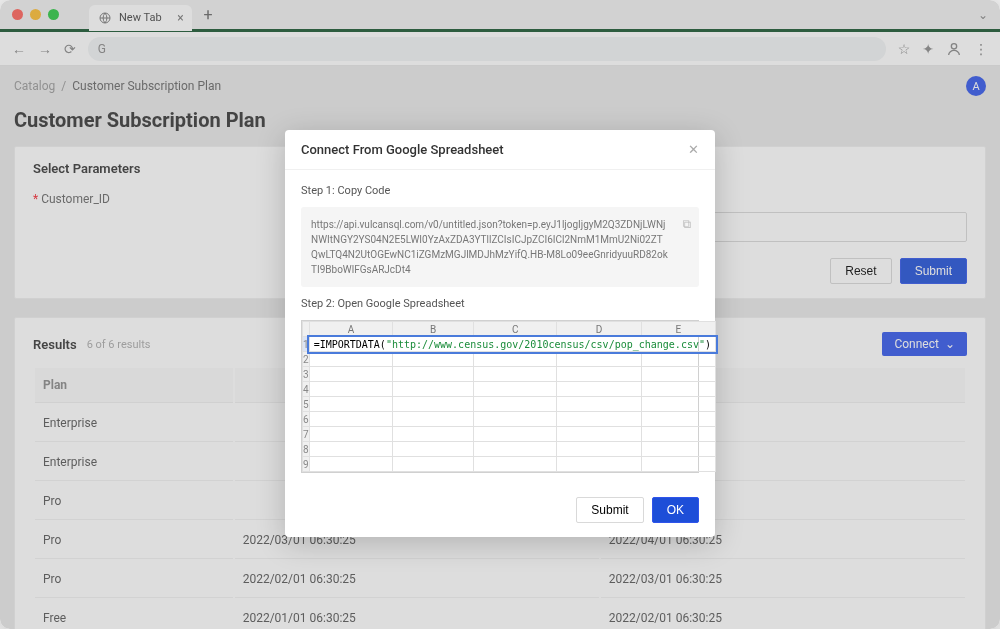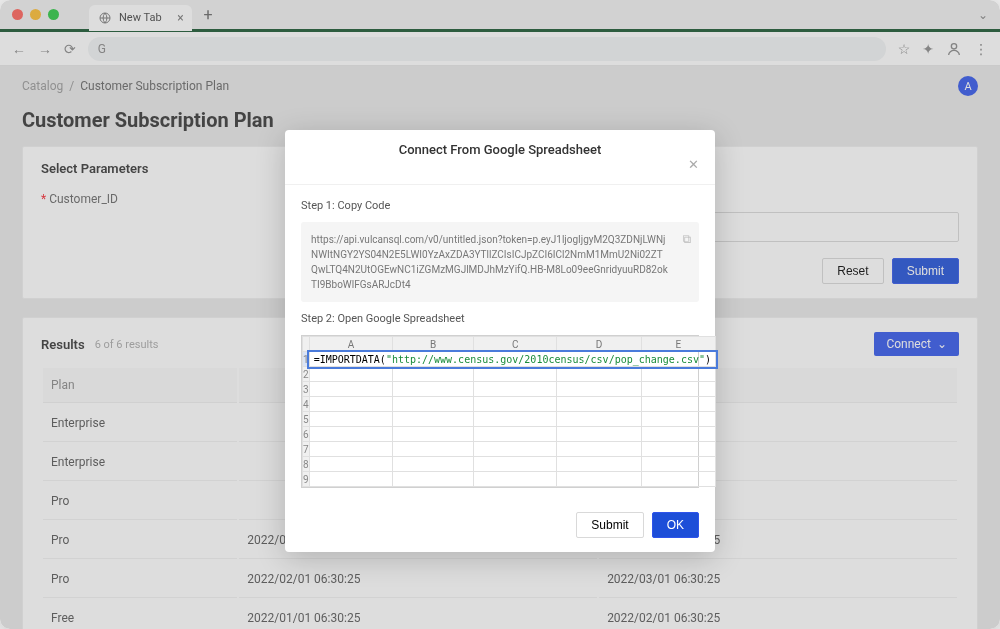--- a/index.html
+++ b/index.html
@@ -17,21 +17,21 @@
 .tab-close { position: absolute; right: 8px; font-size: 12px; color: #777; }
 .tab-plus { margin-left: 12px; color: #666; font-size: 16px; }
 .tab-chevron { margin-left: auto; color: #888; font-size: 12px; }
 
 .url-bar { height: 34px; background: #fff; display: flex; align-items: center; padding: 0 12px; gap: 12px; border-bottom: 1px solid #e6e6e6; }
 .nav-btn { color: #888; font-size: 14px; cursor: pointer; }
 .url-input { flex: 1; background: #f1f3f4; border-radius: 14px; height: 24px; display: flex; align-items: center; padding: 0 10px; color: #888; font-size: 12px; }
 .ext-icons { display: flex; gap: 12px; color: #888; align-items: center; font-size: 14px; }
 
 
-.page { background: #e8e8e8; height: calc(629px - 66px); position: relative; padding: 0 22px; overflow: hidden; }
+.page { background: #e8e8e8; height: calc(629px - 66px); position: relative; padding: 0 14px; overflow: hidden; }
 .topbar { display: flex; align-items: center; padding: 10px 0 6px; font-size: 12px; color: #999; }
 .breadcrumb { display: flex; gap: 6px; }
 .breadcrumb span:last-child { color: #666; }
 .avatar { margin-left: auto; width: 20px; height: 20px; border-radius: 50%; background: #2f54eb; color: #fff; font-size: 11px; display: flex; align-items: center; justify-content: center; }
 
 .page-title { font-size: 20px; font-weight: 700; color: #333; margin: 6px 0 14px; }
 
 .card { background: #fff; border-radius: 2px; padding: 14px 18px; margin-bottom: 18px; border: 1px solid #eee; }
 .card-title { font-size: 13px; font-weight: 600; color: #333; margin-bottom: 16px; }
 .field-row { display: flex; gap: 40px; }
@@ -40,27 +40,27 @@
 .required::before { content: "* "; color: #f5222d; }
 .input { width: 100%; height: 30px; border: 1px solid #d9d9d9; border-radius: 2px; padding: 0 10px; font-size: 12px; color: #333; }
 .btn-row { display: flex; justify-content: flex-end; gap: 8px; margin-top: 16px; }
 .btn { padding: 5px 14px; border-radius: 2px; font-size: 12px; cursor: pointer; border: 1px solid #d9d9d9; background: #fff; }
 .btn-primary { background: #1d4ed8; border-color: #2f54eb; color: #fff; }
 
 .results-hdr { display: flex; align-items: center; margin-bottom: 10px; }
 .results-count { font-size: 11px; color: #aaa; margin-left: 10px; }
 .connect-btn { margin-left: auto; background: #2f54eb; color: #fff; padding: 5px 12px; border-radius: 2px; font-size: 12px; display: flex; align-items: center; gap: 6px; cursor: pointer; }
 .table { width: 100%; font-size: 12px; }
-.table th { text-align: left; color: #888; font-weight: 400; padding: 10px 8px; background: #fafafa; border-bottom: 1px solid #eee; }
+.table th { text-align: left; color: #888; font-weight: 700; padding: 10px 8px; background: #fafafa; border-bottom: 1px solid #eee; }
 .table td { padding: 11px 8px; border-bottom: 1px solid #f0f0f0; color: #555; }
 
 
 .modal-mask { position: absolute; inset: 0; background: rgba(120,120,120,0.25); display: flex; align-items: flex-start; justify-content: center; padding-top: 130px; }
 .modal { width: 430px; background: #fff; border-radius: 4px; box-shadow: 0 6px 30px rgba(0,0,0,0.2); }
-.modal-hdr { padding: 12px 16px; border-bottom: 1px solid #f0f0f0; display: flex; align-items: center; flex-direction: column; }
+.modal-hdr { padding: 12px 16px; border-bottom: 1px solid #f0f0f0; display: flex; align-items: center; }
 .modal-title { font-size: 13px; font-weight: 500; color: #333; }
 .modal-close { margin-left: auto; color: #aaa; cursor: pointer; font-size: 13px; }
 .modal-body { padding: 14px 16px; font-size: 11px; color: #555; }
 .step { margin-bottom: 10px; }
 .code-box { background: #f5f5f5; border-radius: 3px; padding: 10px 30px 10px 10px; font-size: 10px; color: #777; line-height: 1.5; word-break: break-all; position: relative; margin: 8px 0 10px; }
 .copy-icon { position: absolute; top: 8px; right: 8px; color: #bbb; font-size: 12px; }
 
 
 .ss { border: 1px solid #d0d0d0; margin-top: 8px; }
 .ss table { width: 100%; border-collapse: collapse; font-size: 10px; }

